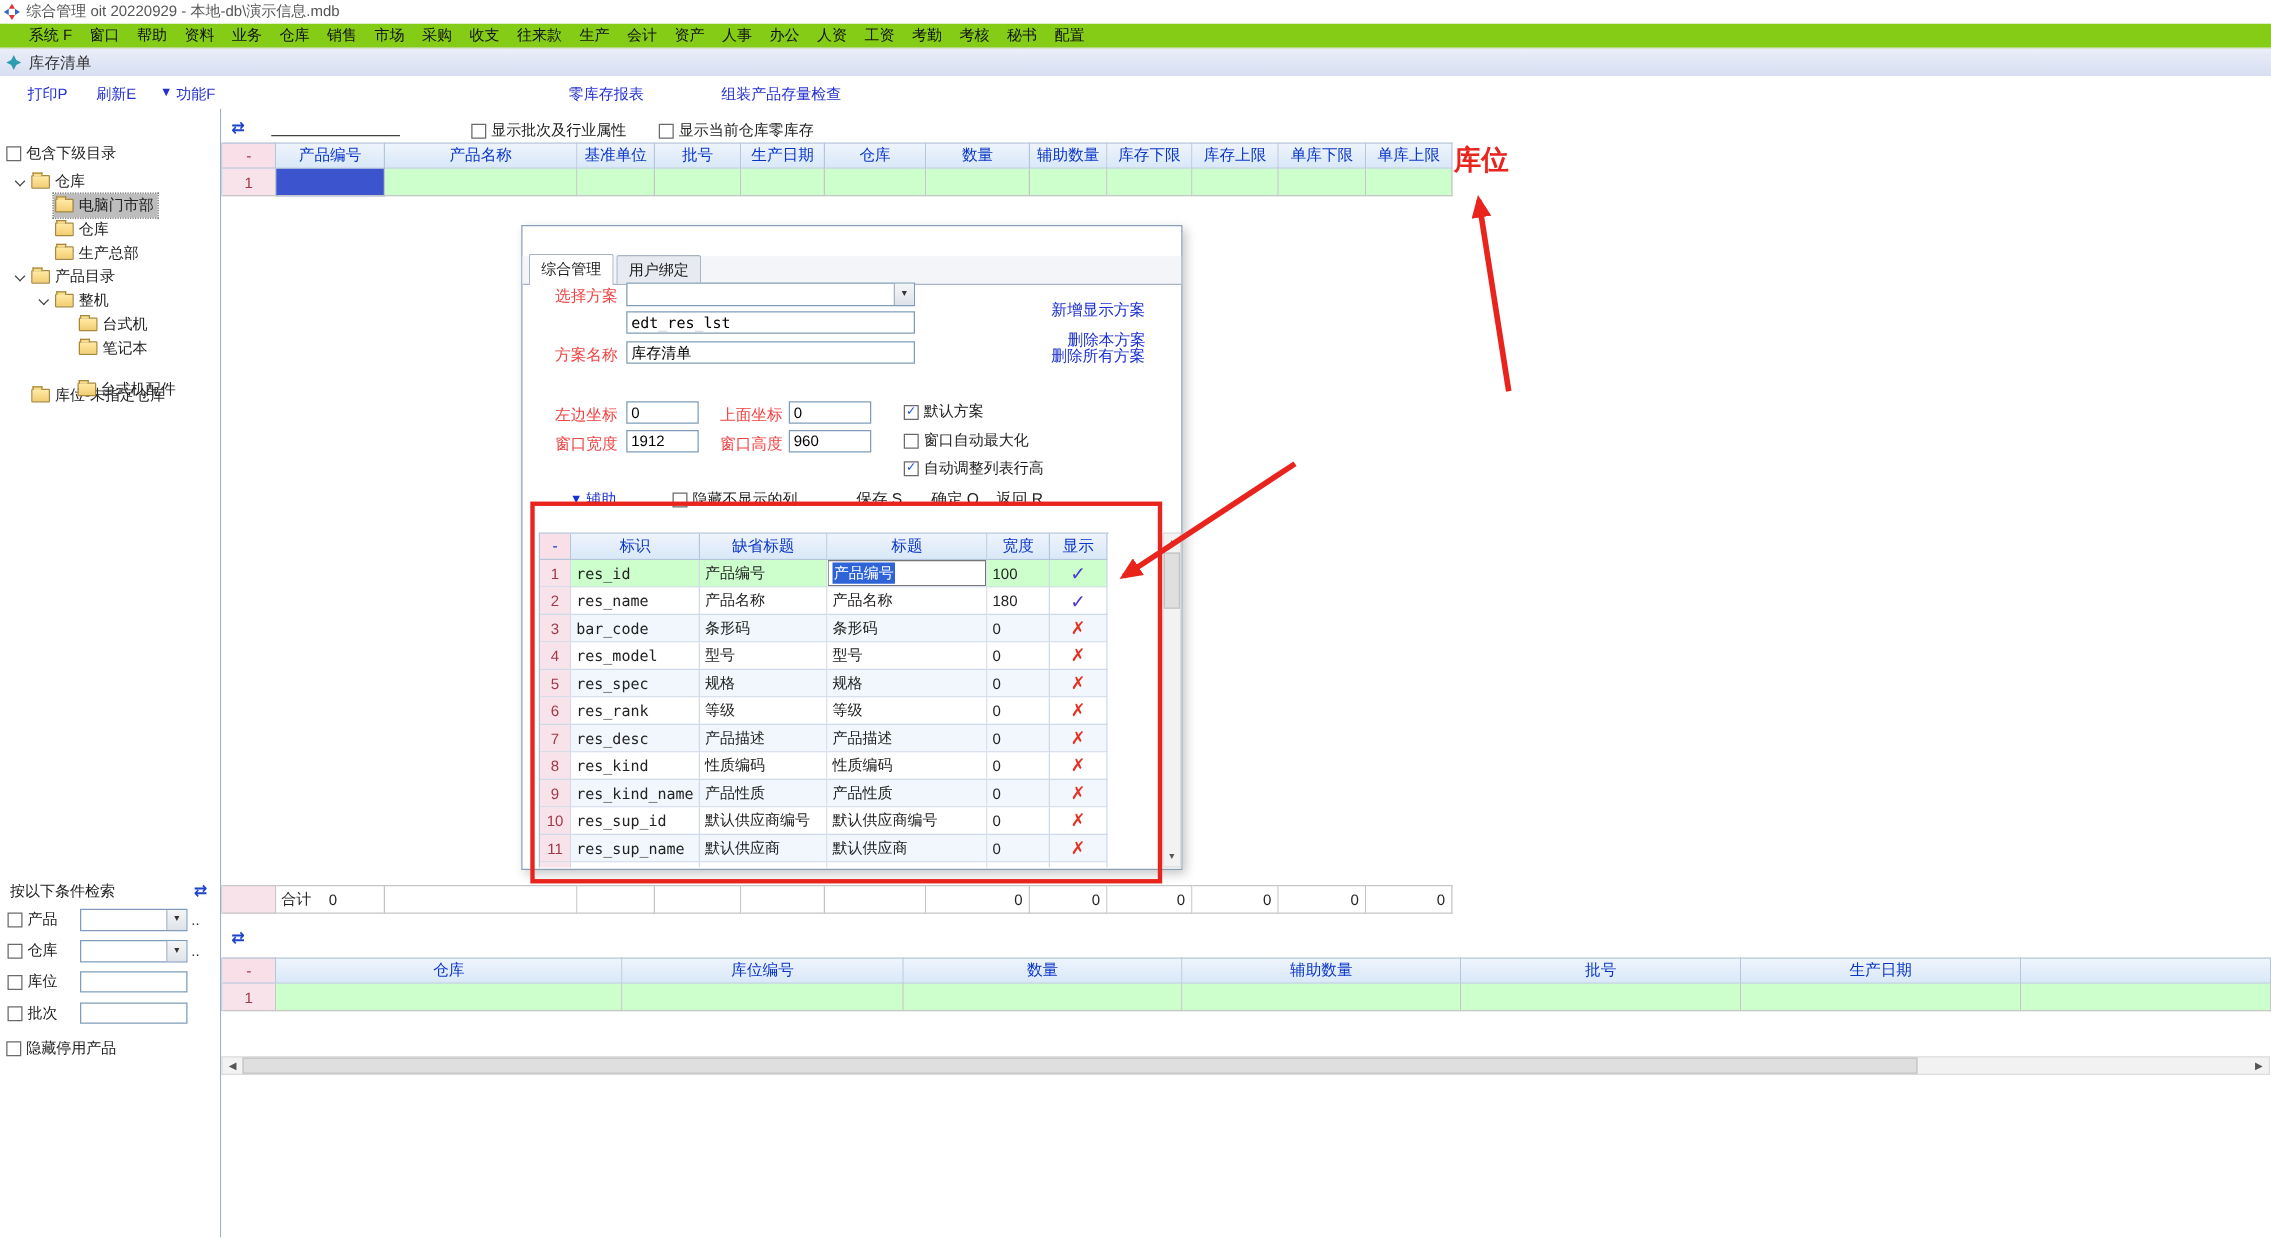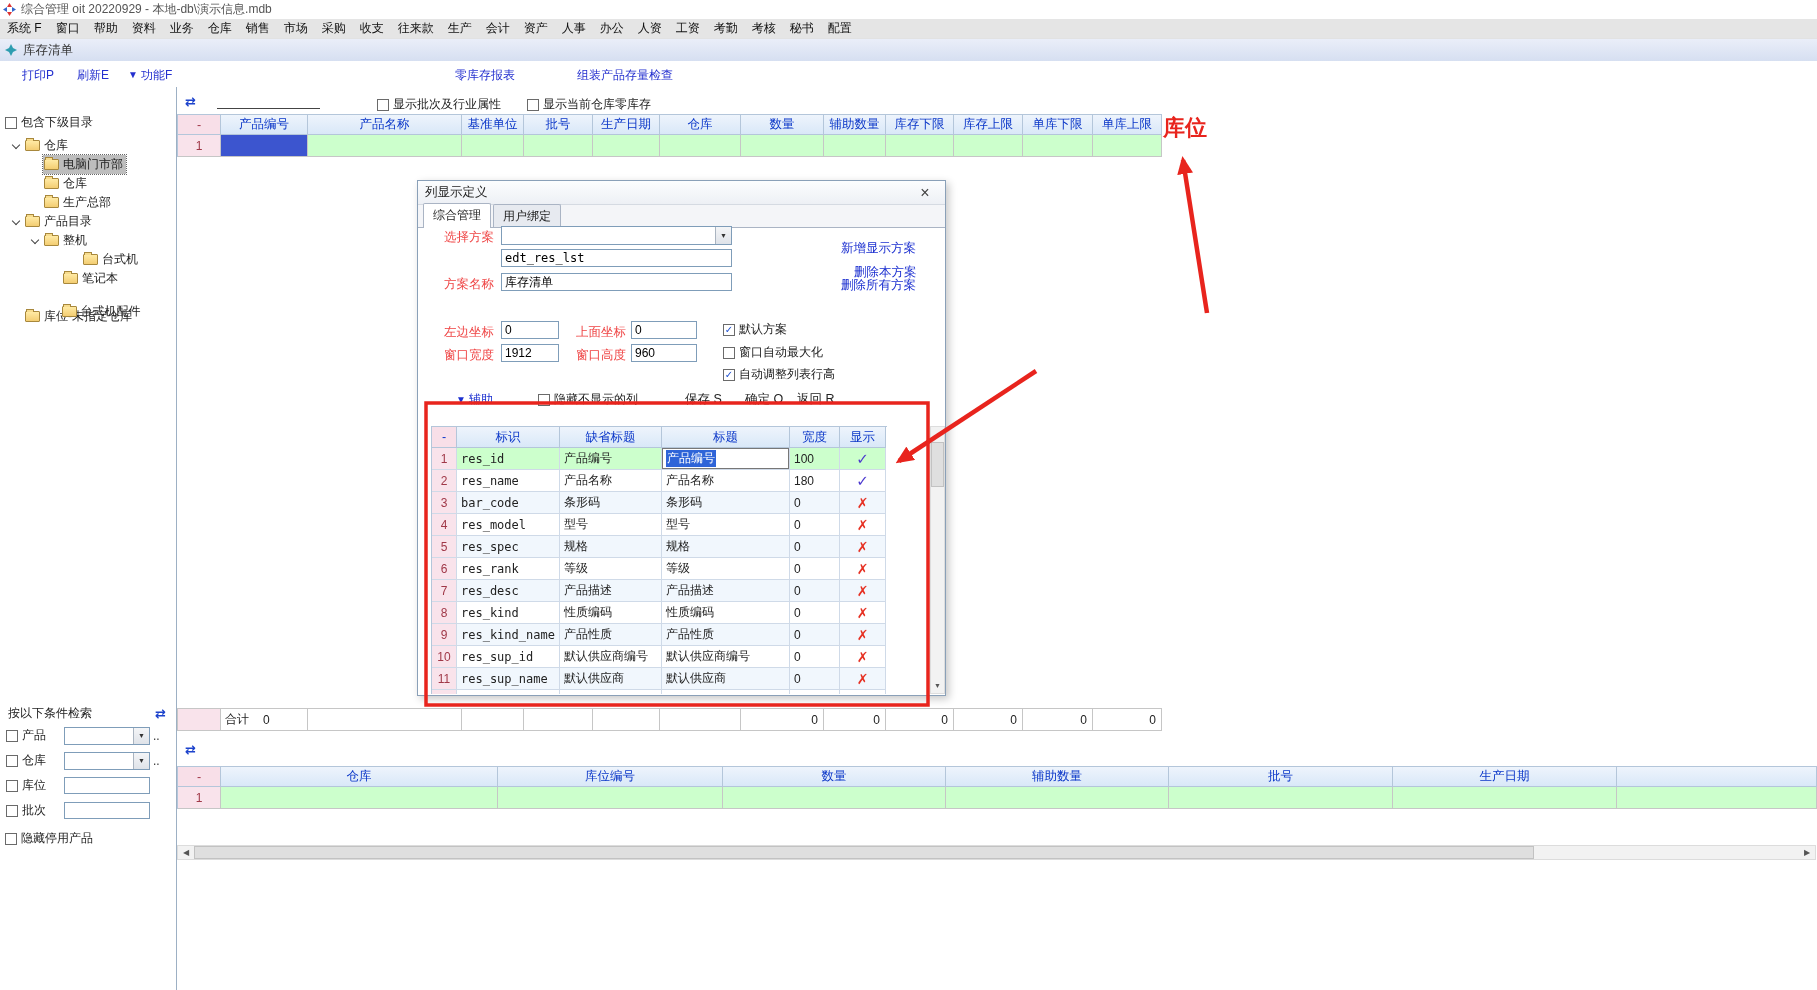--- a/index.html
+++ b/index.html
@@ -1,21 +1,21 @@
 <!DOCTYPE html>
 <html><head>
 <meta charset="utf-8">
 <style>
 *{margin:0;padding:0;box-sizing:border-box}
 html,body{width:1817px;height:990px}
 body{position:relative;overflow:hidden;background:#fff;font-family:"Liberation Sans","DejaVu Sans",sans-serif;font-size:12px;color:#222}
 
 
 .titlebar{height:19px;display:flex;align-items:center;gap:5px;padding-left:3px;color:#555;background:#fff}
-.menubar{height:20px;display:flex;align-items:center;background:#e5e5e5;border-bottom:1px solid #e2e2e2;padding-left:0;color:#111}
+.menubar{height:20px;display:flex;align-items:center;background:#84cc16;border-bottom:1px solid #e2e2e2;padding-left:16px;color:#111}
 .menu-item{padding:3px 7px;cursor:default;white-space:nowrap}
 .caption{height:22px;display:flex;align-items:center;gap:6px;padding-left:5px;background:linear-gradient(#eaeef9,#d6dff1);color:#333;font-size:12.5px}
 .toolbar{height:26px;position:relative;background:#fff}
 .tool-item{position:absolute;top:6px;color:#2430cf;cursor:default;white-space:nowrap}
 .func-arrow{position:absolute;top:8px;font-size:10px;color:#2430cf}
 
 
 .main{position:absolute;left:0;top:87px;width:1817px;height:903px;display:flex}
 .sidebar{width:177px;flex:none;border-right:1px solid #9db0c4;position:relative;background:#fff}
 .content{position:relative;flex:1;background:#fff}
@@ -207,21 +207,21 @@
             <span class="tree-label">产品目录</span>
           </span>
         </div>
         <div class="tree-row" style="padding-left: 29px;">
           <span class="expander open"></span>
           <span class="tree-node">
             <span class="folder-icon"></span>
             <span class="tree-label">整机</span>
           </span>
         </div>
-        <div class="tree-row" style="padding-left: 68px;">
+        <div class="tree-row" style="padding-left: 48px;">
           <span class="expander"></span>
           <span class="tree-node">
             <span class="folder-icon"></span>
             <span class="tree-label">台式机</span>
           </span>
         </div>
         <div class="tree-row" style="padding-left: 48px;">
           <span class="expander"></span>
           <span class="tree-node">
             <span class="folder-icon"></span>
@@ -385,24 +385,20 @@
     <div class="hscroll">
       <span class="hs-btn">◀</span>
       <span class="hs-thumb"></span>
       <span class="hs-track"></span>
       <span class="hs-btn">▶</span>
     </div>
   </div>
 </div>
 
 <div class="dialog">
-  <div class="dlg-title">
-    <span>列显示定义</span>
-    <span class="dlg-close">×</span>
-  </div>
   <div class="dlg-tabs">
     <span class="tab active">综合管理</span>
     <span class="tab">用户绑定</span>
   </div>
 
   <span class="dlg-label" style="left:26px;top:48px">选择方案</span>
   <span class="dlg-combo">
     <span class="combo-field"></span>
     <span class="combo-btn">▼</span>
   </span>

